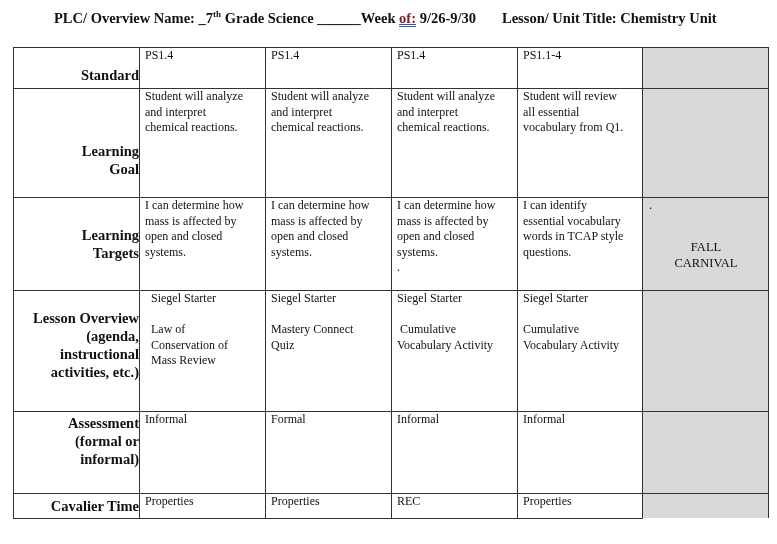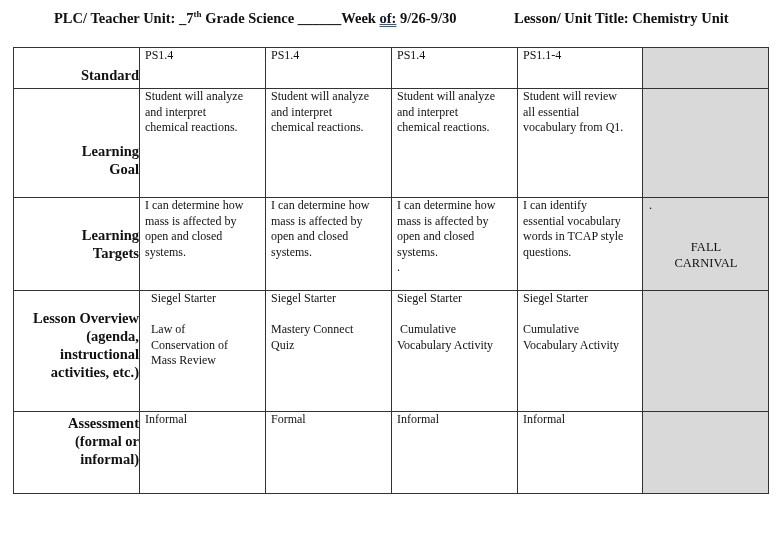--- a/index.html
+++ b/index.html
@@ -1,33 +1,33 @@
 <!DOCTYPE html>
 <html><head>
 <meta charset="utf-8">
 <style>
   html, body { margin:0; padding:0; background:#ffffff; }
   body { width:777px; height:544px; position:relative; overflow:hidden; font-family:"Liberation Serif", "DejaVu Serif", serif; color:#111; }
   .title { position:absolute; top:10px; left:0; width:777px; text-align:left; font-weight:bold; font-size:14.5px; white-space:nowrap; }
   .title .t1 { position:absolute; left:54px; }
-  .title .t2 { position:absolute; left:514px; }
+  .title .t2 { position:absolute; left:502px; }
   .title sup { font-size:9px; vertical-align:super; line-height:0; }
-  .title .of { color:#0f172a; text-decoration:underline double #3355bb; }
+  .title .of { color:#7f1d1d; text-decoration:underline double #3355bb; }
   table { position:absolute; top:47px; left:13px; border-collapse:collapse; table-layout:fixed; width:755px; }
   td, th { border:1.3px solid #333; padding:0; vertical-align:top; }
   th.day { font-weight:bold; font-size:14.5px; text-align:center; height:20px; vertical-align:middle; }
   td.rh { font-weight:bold; font-size:14.5px; text-align:right; line-height:18px; }
   td.c { font-size:12px; line-height:15.5px; padding:0 4px 8px 5px; white-space:pre-line; }
   td.fri { background:#d9d9d9; }
 </style>
 </head>
 <body>
 
 <div class="title">
-  <span class="t1"><span>PLC/ Teacher Unit: _7</span><sup>th</sup><span> Grade Science ______Week </span><span class="of">of:</span><span> 9/26-9/30</span></span>
+  <span class="t1"><span>PLC/ Overview Name: _7</span><sup>th</sup><span> Grade Science ______Week </span><span class="of">of:</span><span> 9/26-9/30</span></span>
   <span class="t2">Lesson/ Unit Title: Chemistry Unit</span>
 </div>
 
 <table>
   <colgroup>
     <col style="width:126px">
       <col style="width:126px">
       <col style="width:126px">
       <col style="width:126px">
       <col style="width:125px">
@@ -118,14 +118,22 @@
     <td class="rh" style="vertical-align:top;white-space:pre-line;padding-top:2px">Assessment
 (formal or
 informal)</td>
     <td class="c">Informal</td>
     <td class="c">Formal</td>
     <td class="c">Informal</td>
     <td class="c">Informal</td>
     <td class="c fri"></td>
   </tr>
 
+  <tr style="height:20px">
+    <td class="rh" style="vertical-align:middle">Cavalier Time</td>
+    <td class="c">Properties</td>
+    <td class="c">Properties</td>
+    <td class="c">REC</td>
+    <td class="c">Properties</td>
+    <td class="c fri" style="border-bottom:none"></td>
+  </tr>
 </tbody>
   </table>
 
 </body></html>

